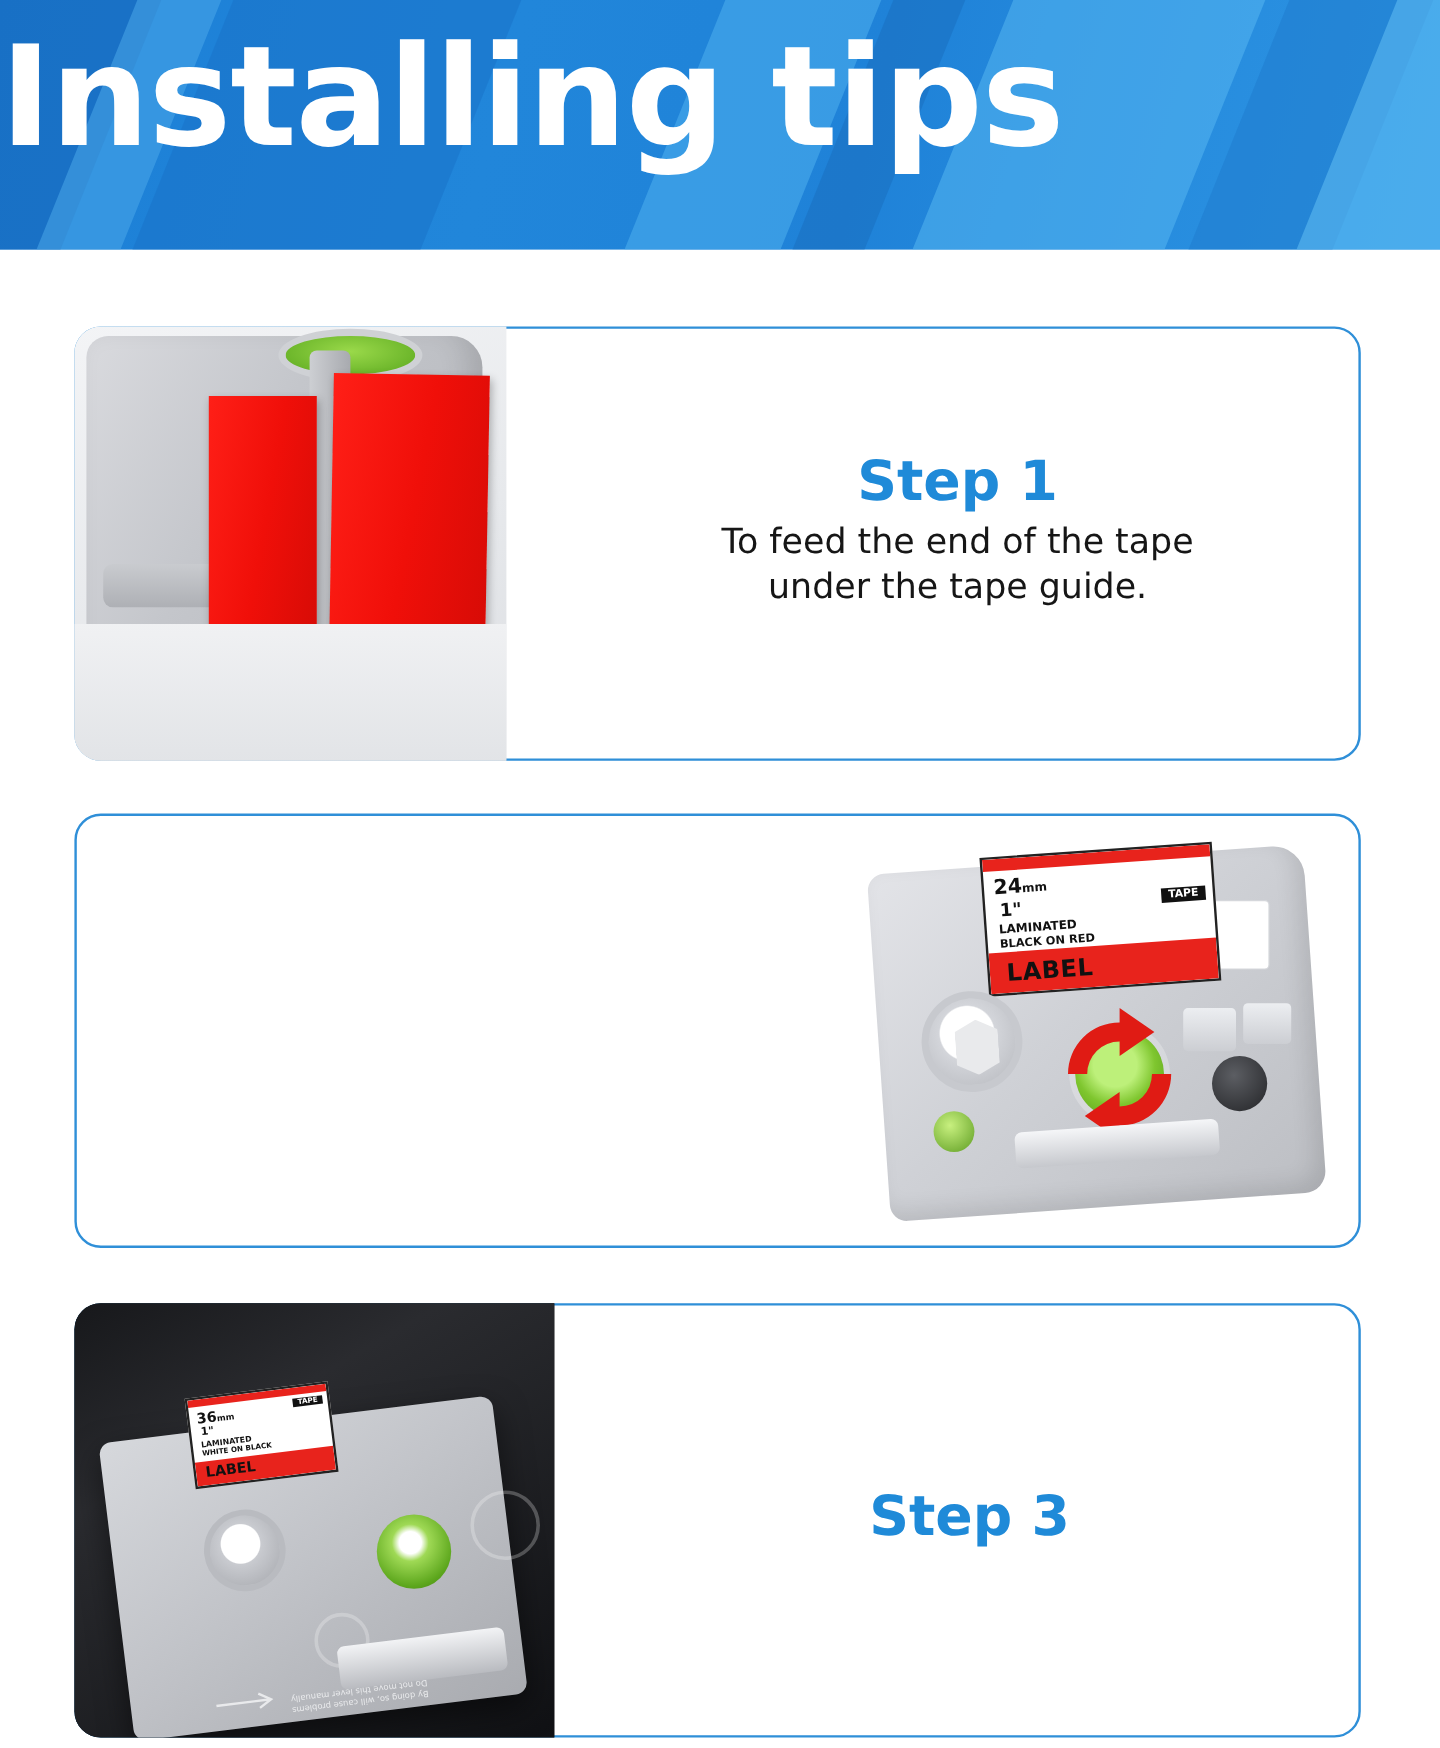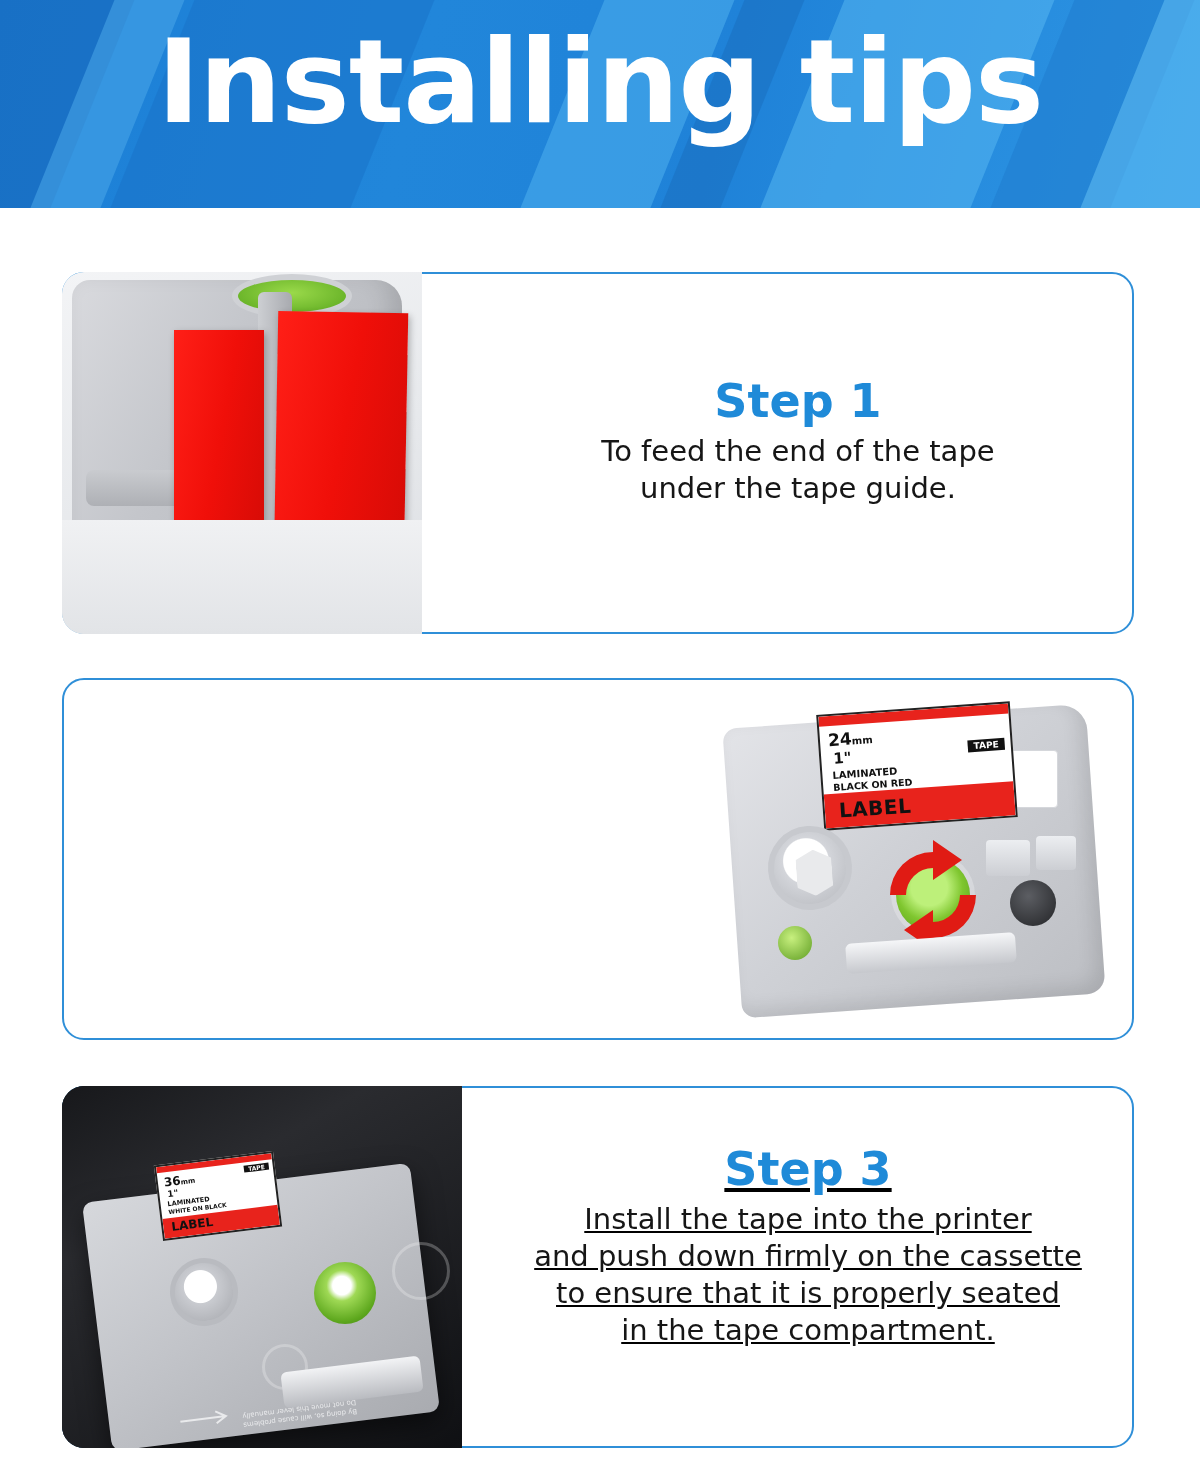--- a/index.html
+++ b/index.html
@@ -36,21 +36,21 @@
   .s4 { left: 560px;  width: 130px; background: #4fb0ee; opacity: .30; }
   .s5 { left: 700px;  width: 60px;  background: #1a6fc0; opacity: .35; }
   .s6 { left: 800px;  width: 210px; background: #56b6f0; opacity: .32; }
   .s7 { left: 1030px; width: 120px; background: #1f7ccd; opacity: .35; }
   .s8 { left: 1120px; width: 160px; background: #63c0f4; opacity: .30; }
 
   .header-title {
     position: absolute;
     left: 0; right: 0;
     top: 24px;
-    text-align: center;
+    text-align: left;
     color: #ffffff;
     font-size: 116px;
     line-height: 1;
     font-weight: 700;
     letter-spacing: -1px;
     font-family: "DejaVu Sans", "Liberation Sans", sans-serif;
   }
 
   
   .card {
@@ -80,21 +80,21 @@
     color: #161616;
     font-size: 29px;
     line-height: 1.28;
     margin: 0;
     white-space: pre-line;
   }
 
   
   #text-1 { left: 498px; top: 376px; width: 600px; }
   #text-2 { left: 132px; top: 792px; width: 560px; }
-  #text-3 { left: 498px; top: 1144px; width: 620px; text-decoration: underline; }
+  #text-3 { left: 498px; top: 1238px; width: 620px; }
 
   
   .photo {
     position: absolute;
     overflow: hidden;
   }
   #photo-1 {
     left: 62px; top: 272px; width: 360px; height: 362px;
     border-radius: 22px 0 0 22px;
     background: linear-gradient(160deg, #f3f4f6 0%, #e7e9ec 55%, #dcdee2 100%);
@@ -392,17 +392,13 @@
   </svg>
 
   <div class="p3-warn">
     <span class="flip">Do not move this lever manually</span>
     <span class="flip">By doing so, will cause problems</span>
   </div>
 </div>
 
 <div class="card-text" id="text-3">
   <p class="step-title">Step 3</p>
-  <p class="step-desc">Install the tape into the printer
-and push down firmly on the cassette
-to ensure that it is properly seated
-in the tape compartment.</p>
 </div>
 
 </body></html>

